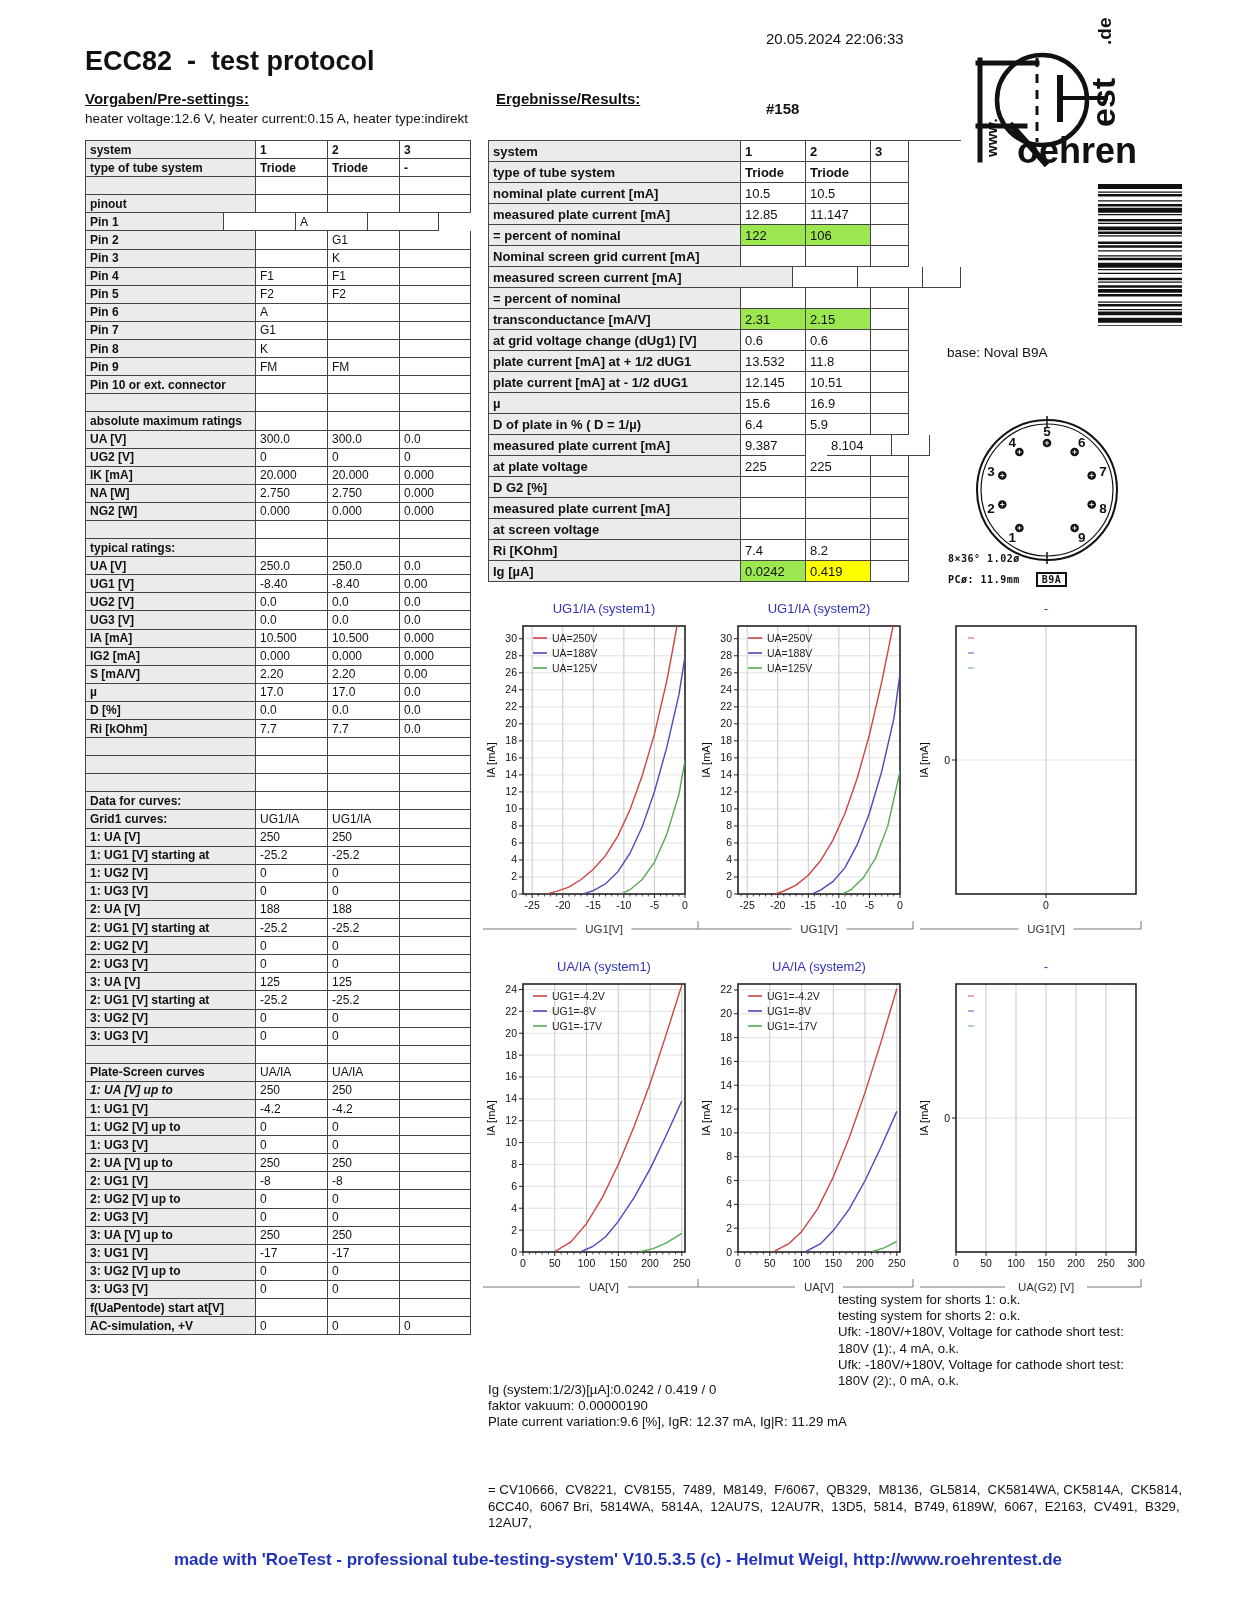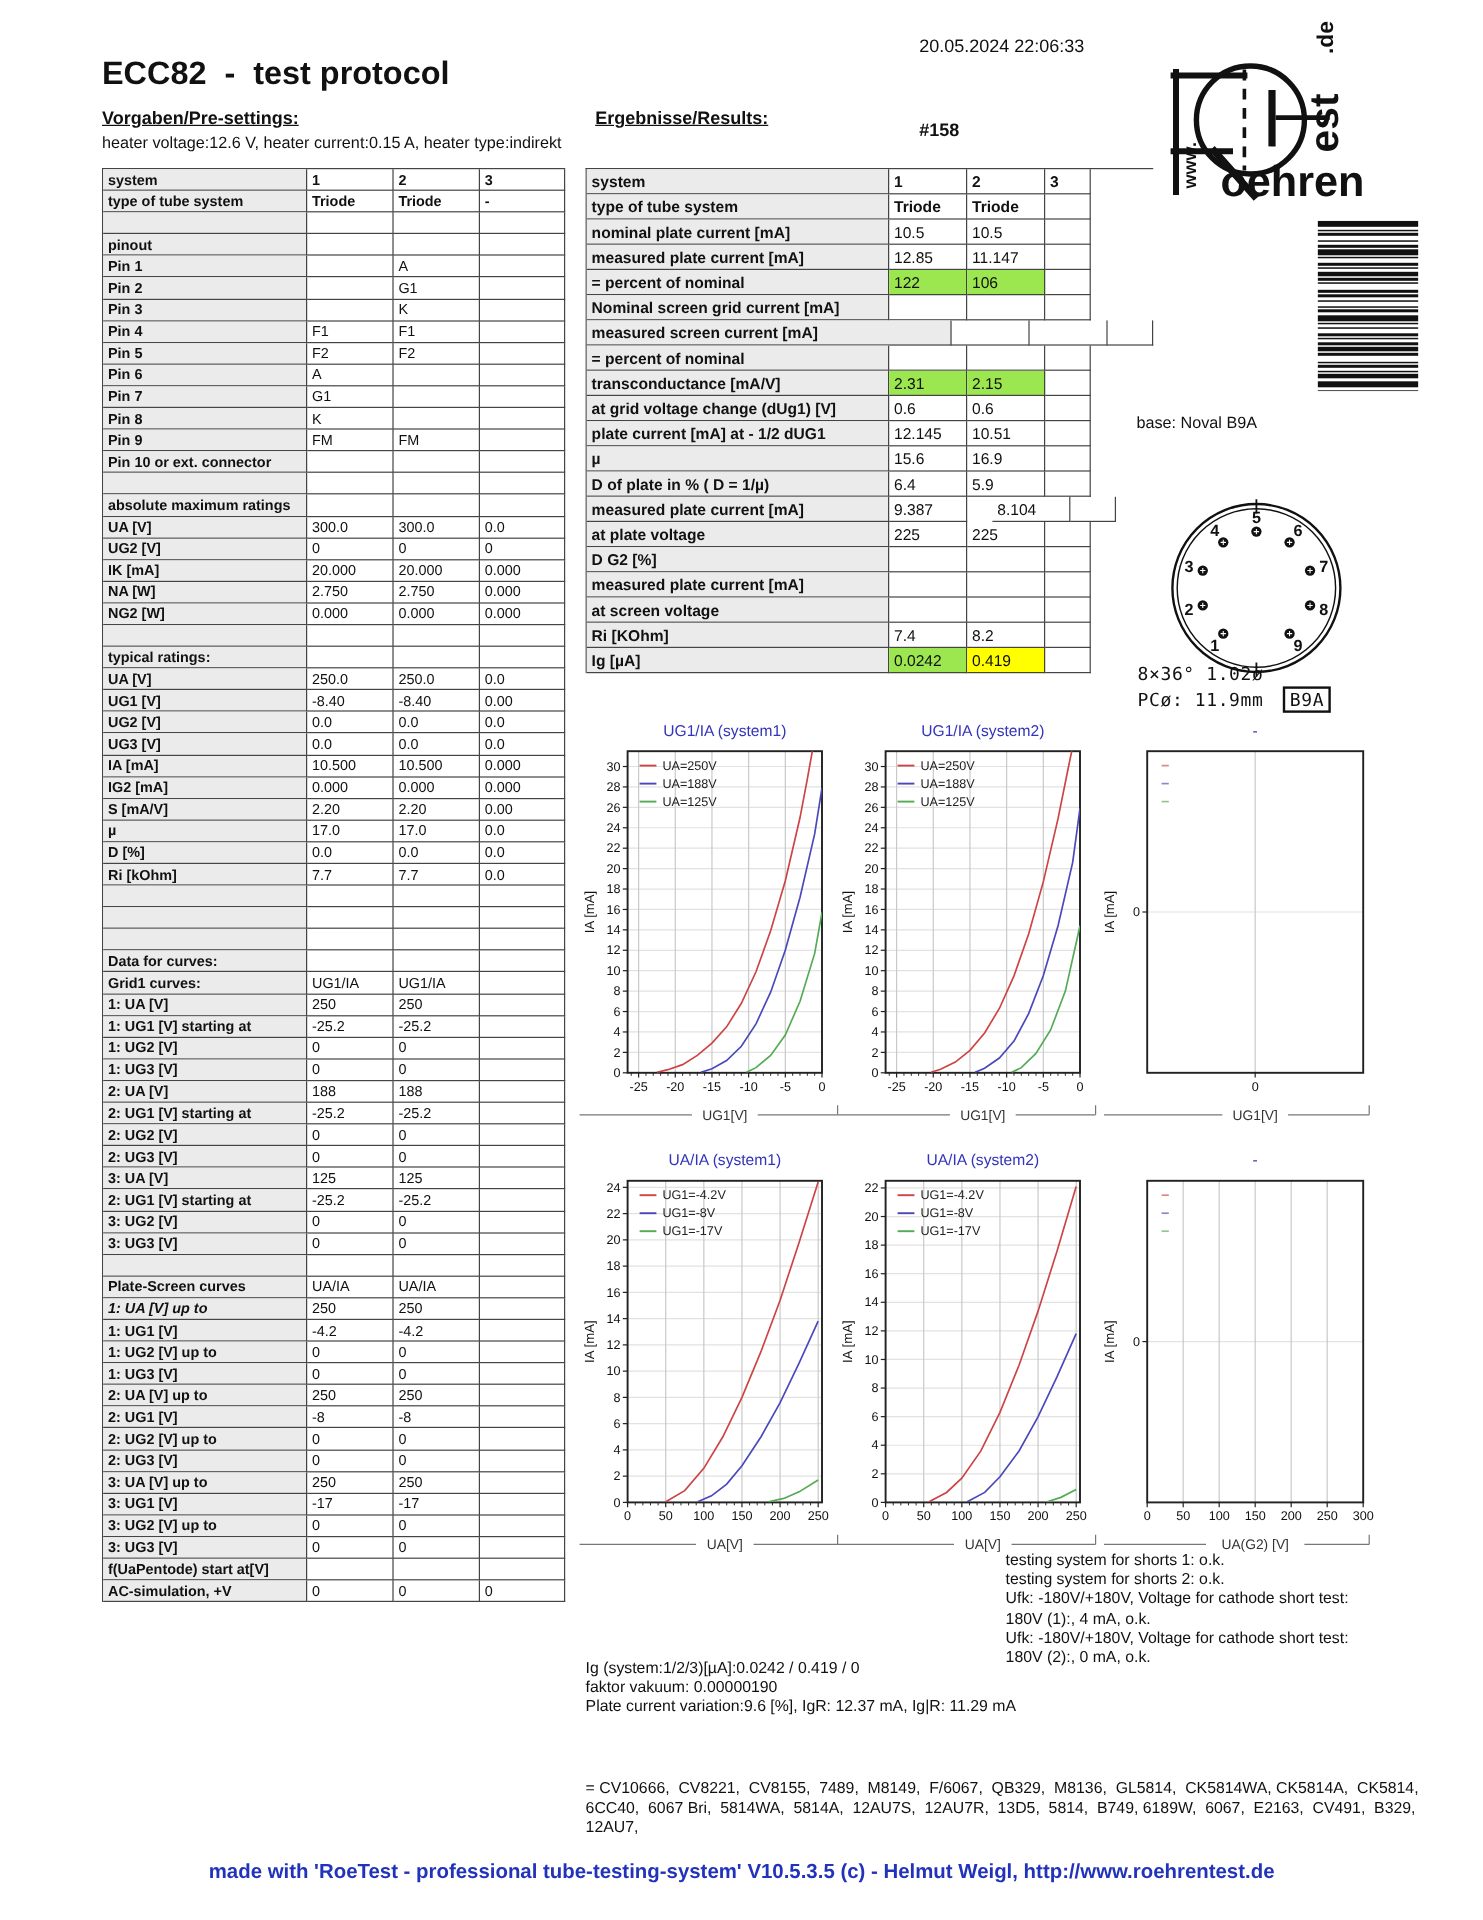--- a/index.html
+++ b/index.html
@@ -10,21 +10,21 @@
   .title{left:85px;top:46px;font-size:27px;font-weight:bold;white-space:pre;}
   .sec{font-size:15px;font-weight:bold;text-decoration:underline;}
   .serial{left:766px;top:100px;font-size:15px;font-weight:bold;}
   .heater{left:85px;top:111px;font-size:13.5px;}
   .baselbl{left:947px;top:345px;font-size:13.5px;}
   .tbl{border-top:1px solid #444;border-left:1px solid #444;}
   .trow{display:flex;}
   .tcell{box-sizing:border-box;border-right:1px solid #444;border-bottom:1px solid #444;
          overflow:hidden;white-space:nowrap;padding:0 4px;display:flex;align-items:center;}
   .tlbl{background:#ebebeb;font-weight:bold;}
-  .mono{font-family:"DejaVu Sans Mono",monospace;font-weight:normal;font-size:15px;letter-spacing:.5px;}
+  .mono{font-family:"DejaVu Sans Mono",monospace;font-weight:bold;font-size:10px;letter-spacing:.5px;}
   .badge{display:inline-block;border:2px solid #111;padding:0 4px;margin-left:16px;}
   .lines div{min-height:16.2px;}
   .blk{font-size:13.2px;line-height:16.2px;}
   .equiv{left:488px;top:1482px;width:700px;font-size:13.2px;line-height:16.5px;white-space:pre-wrap;}
   .footer{left:0;top:1550px;width:1236px;text-align:center;font-size:17px;font-weight:bold;}
   svg{display:block;}
 </style>
 </head>
 <body>
 
@@ -107,21 +107,21 @@
         <div class="tcell" style="width: 72px; height: 18.1px;"></div>
         <div class="tcell" style="width: 71px; height: 18.1px;"></div>
       </div>
       <div class="trow">
         <div class="tcell tlbl" style="width: 170px; height: 18.1px;">pinout</div>
         <div class="tcell" style="width: 72px; height: 18.1px;"></div>
         <div class="tcell" style="width: 72px; height: 18.1px;"></div>
         <div class="tcell" style="width: 71px; height: 18.1px;"></div>
       </div>
       <div class="trow">
-        <div class="tcell tlbl" style="width: 170px; height: 18.1px;">Pin 1</div>
+        <div class="tcell tlbl" style="width: 138px; height: 18.1px;">Pin 1</div>
         <div class="tcell" style="width: 72px; height: 18.1px;"></div>
         <div class="tcell" style="width: 72px; height: 18.1px;">A</div>
         <div class="tcell" style="width: 71px; height: 18.1px;"></div>
       </div>
       <div class="trow">
         <div class="tcell tlbl" style="width: 170px; height: 18.1px;">Pin 2</div>
         <div class="tcell" style="width: 72px; height: 18.1px;"></div>
         <div class="tcell" style="width: 72px; height: 18.1px;">G1</div>
         <div class="tcell" style="width: 71px; height: 18.1px;"></div>
       </div>
@@ -538,20 +538,26 @@
       <div class="trow">
         <div class="tcell tlbl" style="width: 252px; height: 21px;">transconductance [mA/V]</div>
         <div class="tcell" style="width: 65px; height: 21px; background: rgb(156, 230, 79);">2.31</div>
         <div class="tcell" style="width: 65px; height: 21px; background: rgb(156, 230, 79);">2.15</div>
         <div class="tcell" style="width: 38px; height: 21px;"></div>
       </div>
       <div class="trow">
         <div class="tcell tlbl" style="width: 252px; height: 21px;">at grid voltage change (dUg1) [V]</div>
         <div class="tcell" style="width: 65px; height: 21px;">0.6</div>
         <div class="tcell" style="width: 65px; height: 21px;">0.6</div>
+        <div class="tcell" style="width: 38px; height: 21px;"></div>
+      </div>
+      <div class="trow">
+        <div class="tcell tlbl" style="width: 252px; height: 21px;">plate current [mA] at + 1/2 dUG1</div>
+        <div class="tcell" style="width: 65px; height: 21px;">13.532</div>
+        <div class="tcell" style="width: 65px; height: 21px;">11.8</div>
         <div class="tcell" style="width: 38px; height: 21px;"></div>
       </div>
       <div class="trow">
         <div class="tcell tlbl" style="width: 252px; height: 21px;">plate current [mA] at - 1/2 dUG1</div>
         <div class="tcell" style="width: 65px; height: 21px;">12.145</div>
         <div class="tcell" style="width: 65px; height: 21px;">10.51</div>
         <div class="tcell" style="width: 38px; height: 21px;"></div>
       </div>
       <div class="trow">
         <div class="tcell tlbl" style="width: 252px; height: 21px;">µ</div>

